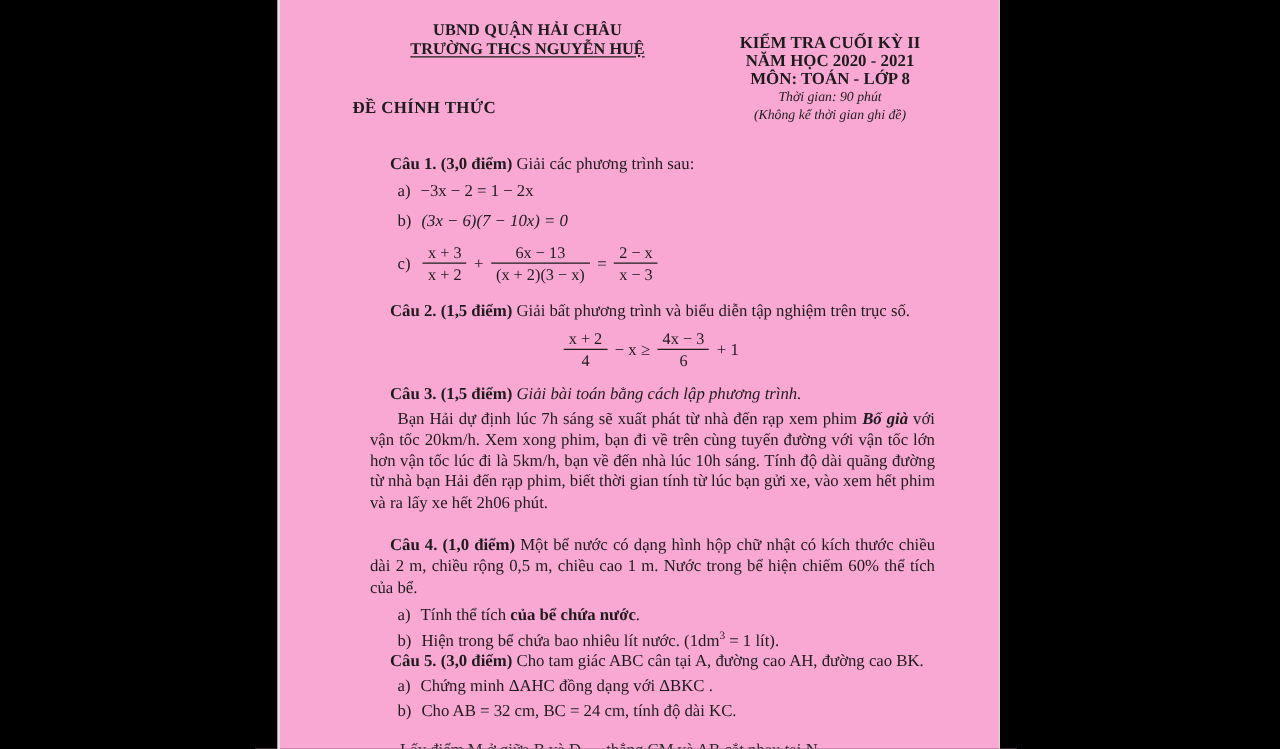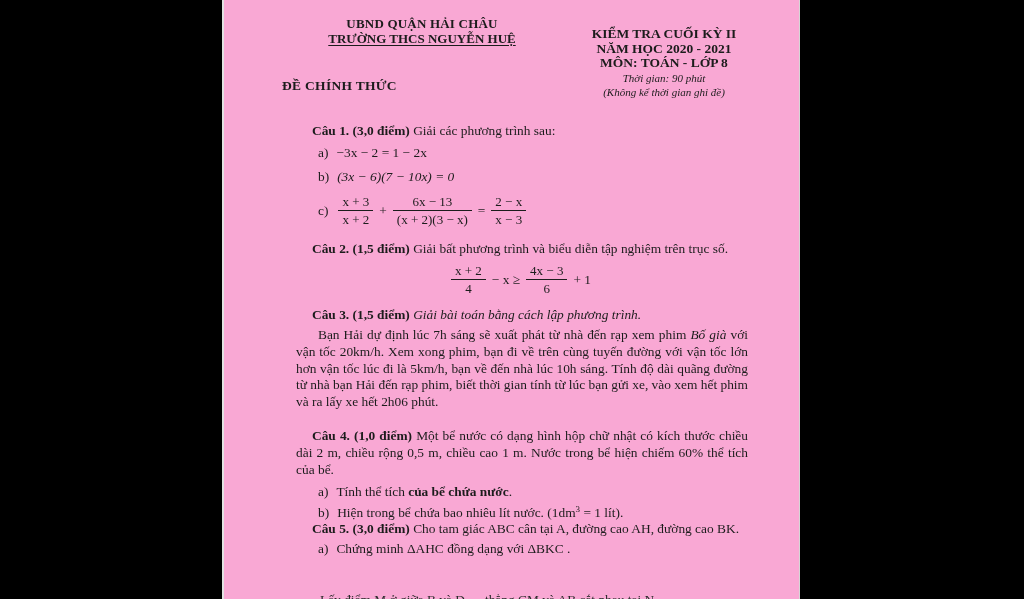--- a/index.html
+++ b/index.html
@@ -41,21 +41,21 @@
   .content{position:absolute;left:72px;top:0;width:452px;}
   .qblock{position:absolute;left:0;width:452px;font-size:13.4px;line-height:17px;}
   .q1{top:122px}.q2{top:240px}.q3{top:306px}.q4{top:428px}.q5{top:520px}
   .qhead{margin:0;}
   .qlabel{font-weight:bold;margin-left:16px;}
   .just{text-align:justify;}
   .sub{margin-left:22px;margin-top:5px;}
   .lbl{margin-right:8px;}
   .ital{font-style:italic;}
   .bold{font-weight:bold;text-align:right;}
-  .bolditalic{font-weight:normal;font-style:italic;}
+  .bolditalic{font-weight:bold;font-style:italic;}
   
   .frac{display:inline-block;vertical-align:middle;text-align:center;font-size:13px;line-height:15px;padding:0 2px;}
   .frac .num{display:block;padding:0 4px 1px;border-bottom:1.3px solid #1c1c1c;}
   .frac .den{display:block;padding:1px 4px 0;}
   .eqrow{display:flex;align-items:center;margin-top:9px;}
   .eqrow .op{margin:0 4px;}
   .eqrow.centered{justify-content:center;margin-top:6px;}
   .q1 .eqrow{margin-left:22px;}
   sup.s{vertical-align:super;font-size:9px;line-height:0;}
   .para{margin:4px 0 0 0;text-indent:22px;line-height:16.8px;}
@@ -135,19 +135,20 @@
 
     <div class="qblock q4">
       <p class="qhead just q4body"><span class="qlabel">Câu 4. (1,0 điểm)</span><span> Một bể nước có dạng hình hộp chữ nhật có kích thước chiều dài 2 m, chiều rộng 0,5 m, chiều cao 1 m. Nước trong bể hiện chiếm 60% thể tích của bể.</span></p>
       <div class="sub" style="margin-top:4px;"><span class="lbl">a)</span><span>Tính thể tích </span><span class="bold">của bể chứa nước</span><span>.</span></div>
       <div class="sub" style="margin-top:4px;"><span class="lbl">b)</span><span>Hiện trong bể chứa bao nhiêu lít nước. (1dm</span><sup class="s">3</sup><span> = 1 lít).</span></div>
     </div>
 
     <div class="qblock q5">
       <p class="qhead"><span class="qlabel">Câu 5. (3,0 điểm)</span><span> Cho tam giác ABC cân tại A, đường cao AH, đường cao BK.</span></p>
       <div class="sub"><span class="lbl">a)</span><span>Chứng minh ΔAHC đồng dạng với ΔBKC .</span></div>
+      <div class="sub"><span class="lbl">b)</span><span>Cho AB = 32 cm, BC = 24 cm, tính độ dài KC.</span></div>
     </div>
 
   </div>
 
   <div class="cutline">Lấy điểm M ở giữa B và D, ... thẳng CM và AB cắt nhau tại N</div>
 
 </div>
 
 </body></html>

